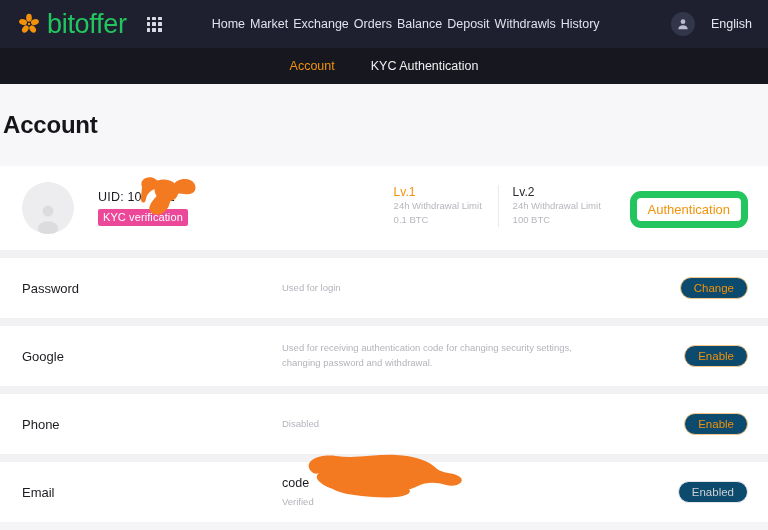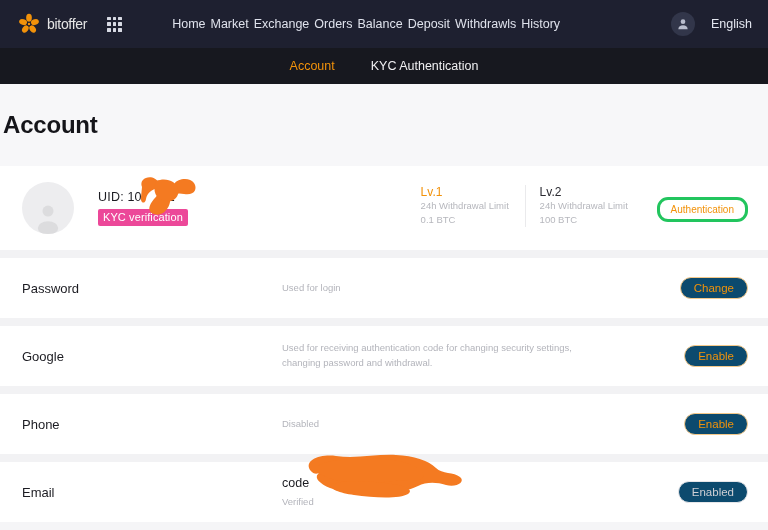--- a/index.html
+++ b/index.html
@@ -16,22 +16,22 @@
     height: 48px;
     background: #1e2030;
     display: flex;
     align-items: center;
     padding: 0 16px 0 18px;
     position: relative;
   }
   .logo-wrap { display: flex; align-items: center; gap: 7px; }
   .logo-mark { width: 22px; height: 22px; display: block; }
   .logo-text {
-    color: #e5e5e5;
-    font-size: 14px;
+    color: #22c55e;
+    font-size: 27px;
     letter-spacing: -0.3px;
     font-weight: 400;
   }
   .apps-icon {
     margin-left: 20px;
     width: 15px; height: 15px;
     display: grid;
     grid-template-columns: repeat(3, 1fr);
     grid-template-rows: repeat(3, 1fr);
     gap: 2px;
@@ -168,24 +168,24 @@
   .level-title.on { color: #f2920a; }
   .level-title.off { color: #2a2a31; }
   .level-sub {
     font-size: 9.5px;
     color: #b6b7bd;
     line-height: 1.45;
   }
   .auth-btn {
     align-self: center;
     margin-left: 14px;
-    border: 3px solid #22c55e;
+    border: 7px solid #22c55e;
     color: #f2920a;
     background: #fff;
-    font-size: 10px;
+    font-size: 13px;
     border-radius: 11px;
     padding: 4px 11px;
     cursor: pointer;
     white-space: nowrap;
   }
 
   
   .srow {
     height: 60px;
     display: flex;

